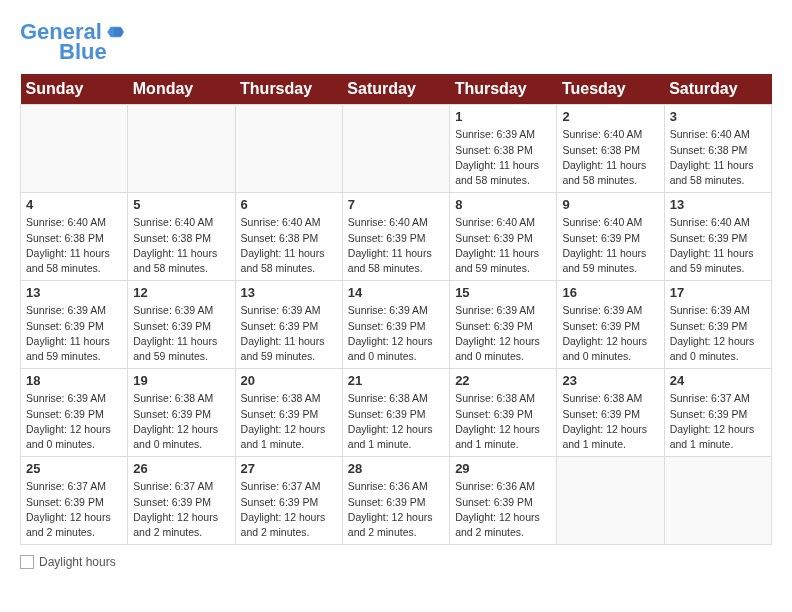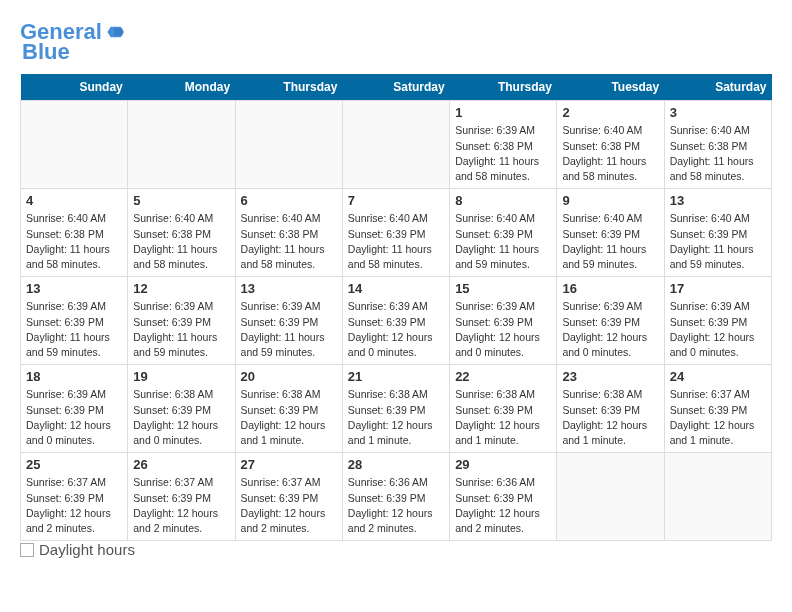--- a/index.html
+++ b/index.html
@@ -45,25 +45,25 @@
     .location {
       font-size: 16px;
       color: #555;
     }
     .calendar-table {
       width: 100%;
       border-collapse: collapse;
       font-size: 11px;
     }
     .calendar-table th {
-      background-color: #0369a1;
+      background-color: #7f1d1d;
       color: #fff;
       padding: 6px 5px;
-      text-align: right;
-      font-size: 12px;
+      text-align: left;
+      font-size: 16px;
       font-weight: bold;
     }
     .calendar-table td {
       border: 1px solid #ddd;
       vertical-align: top;
       padding: 4px 5px;
       height: 88px;
       width: 107px;
     }
     .calendar-table td.empty {
@@ -74,21 +74,22 @@
       font-weight: bold;
       color: #333;
       margin-bottom: 3px;
     }
     .day-info {
       color: #333;
       font-size: 10.5px;
       line-height: 1.45;
     }
     .footer-note {
-      font-size: 15px;
+      margin-top: 10px;
+      font-size: 12px;
       color: #555;
       display: flex;
       gap: 20px;
     }
     .footer-note span {
       display: flex;
       align-items: center;
       gap: 5px;
     }
     .legend-box {
@@ -108,21 +109,21 @@
       <div style="display:flex; align-items:center;">
         <span class="logo-text">
           <span>General</span>
         </span>
         <svg class="logo-icon" viewBox="0 0 30 20">
           <polygon points="10,2 25,2 30,10 25,18 10,18 5,10" fill="#4a90d9"></polygon>
           <polygon points="15,4 28,4 28,16 15,16" fill="#2255aa" opacity="0.3"></polygon>
         </svg>
       </div>
       <div style="display:flex; align-items:center; margin-top:-4px; padding-left:2px;">
-        <span class="logo-text" style="color:#4a90d9; font-size:22px;">Blue</span>
+        <span class="logo-text" style="color:#4a90d9; font-size:22px;margin-left:37px;">Blue</span>
       </div>
     </div>
   </div>
 </div>
 
 <table class="calendar-table">
   <thead>
     <tr id="header-row">
         <th>Sunday</th>
         <th>Monday</th>

